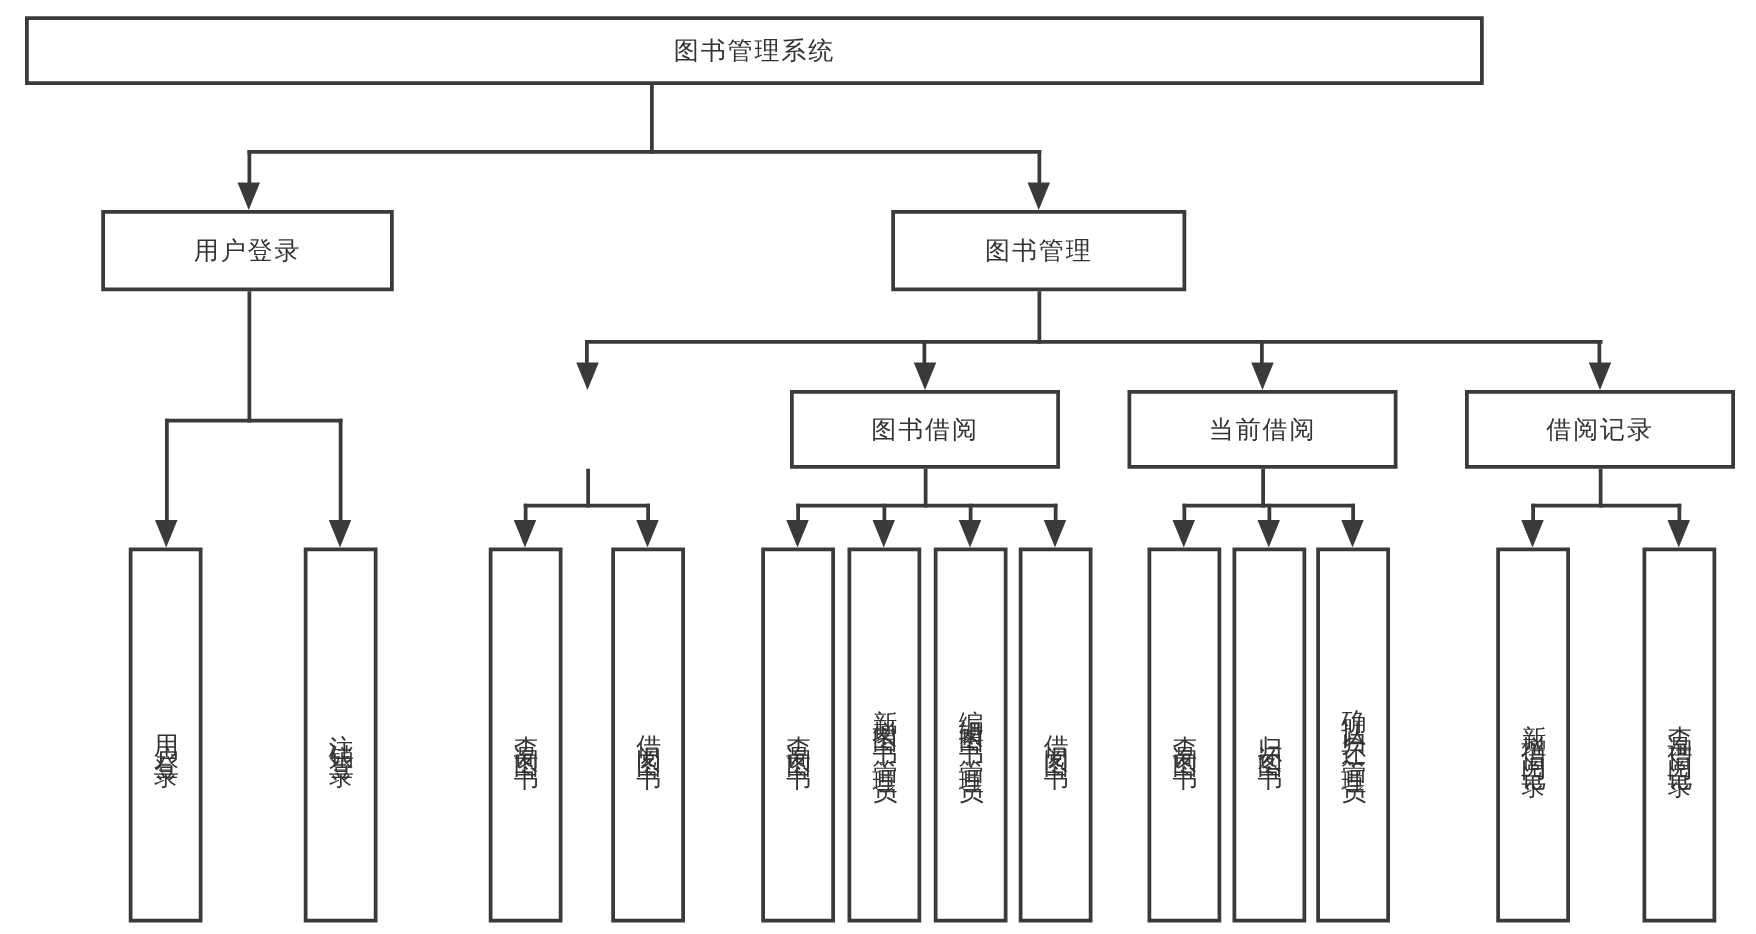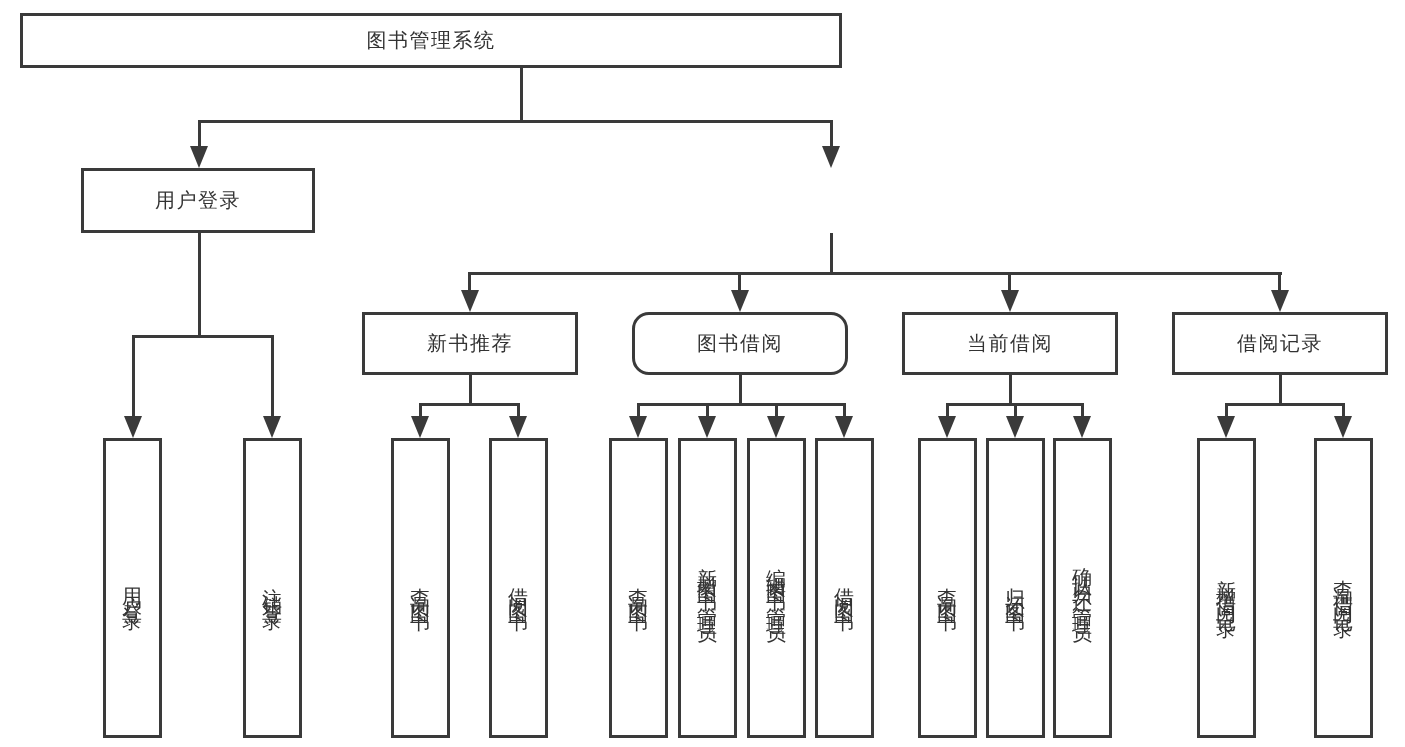--- a/index.html
+++ b/index.html
@@ -20,57 +20,57 @@
       border-right:9px solid transparent;border-top:22px solid #3a3a3a;}
   .wm{position:absolute;right:12px;bottom:6px;font-size:21px;letter-spacing:1px;
       color:rgba(198,198,198,0.92);z-index:5;white-space:nowrap;
       text-shadow:1px 1px 0 rgba(235,130,130,0.45),-1px -1px 0 rgba(140,160,235,0.35);}
 </style>
 </head>
 <body>
 
 <div class="canvas">
 
-  <div class="hbox" style="left:20px;top:13px;width:822px;height:55px;">
+  <div class="hbox" style="left:20px;top:13px;width:1167px;height:55px;">
     <span>图书管理系统</span>
   </div>
 
   <div class="vl" style="left:520px;top:68px;height:55px;"></div>
   <div class="hl" style="left:198px;top:120px;width:635px;"></div>
   <div class="vl" style="left:198px;top:120px;height:30px;"></div>
   <div class="vl" style="left:830px;top:120px;height:30px;"></div>
   <div class="ar" style="left:190px;top:146px;"></div>
   <div class="ar" style="left:822px;top:146px;"></div>
 
   <div class="hbox" style="left:81px;top:168px;width:234px;height:65px;">
     <span>用户登录</span>
+  </div>
+  <div class="hbox" style="left:713px;top:168px;width:236px;height:65px;">
+    <span>图书管理</span>
   </div>
 
   <div class="vl" style="left:198px;top:233px;height:105px;"></div>
   <div class="hl" style="left:132px;top:335px;width:142px;"></div>
   <div class="vl" style="left:132px;top:335px;height:84px;"></div>
   <div class="vl" style="left:271px;top:335px;height:84px;"></div>
   <div class="ar" style="left:124px;top:416px;"></div>
   <div class="ar" style="left:263px;top:416px;"></div>
 
   <div class="vl" style="left:830px;top:233px;height:42px;"></div>
   <div class="hl" style="left:468px;top:272px;width:814px;"></div>
   <div class="vl" style="left:468px;top:272px;height:22px;"></div>
   <div class="vl" style="left:738px;top:272px;height:22px;"></div>
   <div class="vl" style="left:1008px;top:272px;height:22px;"></div>
   <div class="vl" style="left:1278px;top:272px;height:22px;"></div>
   <div class="ar" style="left:461px;top:290px;"></div>
   <div class="ar" style="left:731px;top:290px;"></div>
   <div class="ar" style="left:1001px;top:290px;"></div>
   <div class="ar" style="left:1271px;top:290px;"></div>
 
-  <div class="hbox" style="left:362px;top:312px;width:216px;height:63px;">
-    <span>新书推荐</span>
-  </div>
-  <div class="hbox" style="left:632px;top:312px;width:216px;height:63px;border-radius:17px;">
+  <div class="hbox" style="left:632px;top:312px;width:216px;height:63px;">
     <span>图书借阅</span>
   </div>
   <div class="hbox" style="left:902px;top:312px;width:216px;height:63px;text-align:center;">
     <span>当前借阅</span>
   </div>
   <div class="hbox" style="left:1172px;top:312px;width:216px;height:63px;">
     <span>借阅记录</span>
   </div>
 
   <div class="vl" style="left:469px;top:375px;height:31px;"></div>

